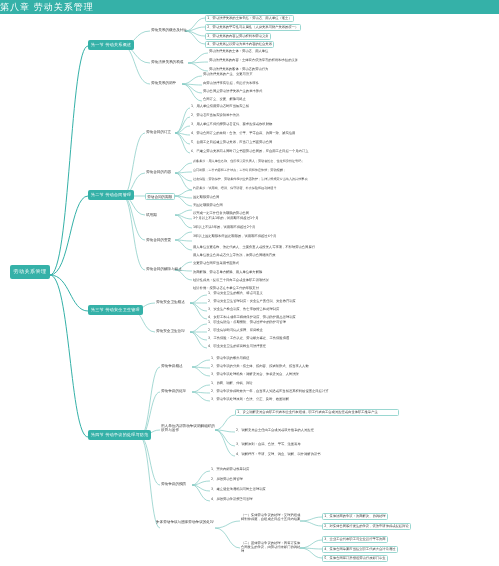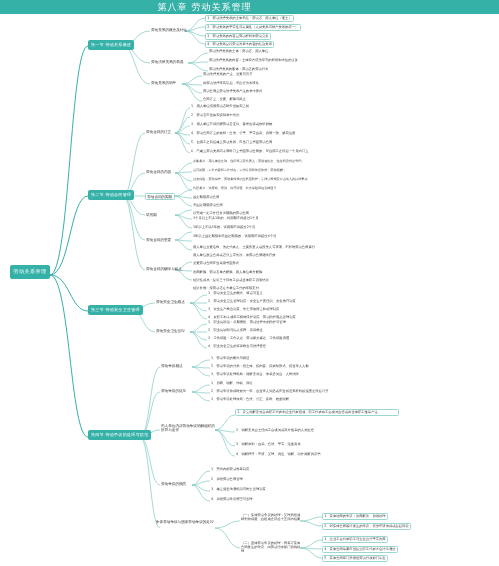--- a/index.html
+++ b/index.html
@@ -1,21 +1,21 @@
 <!DOCTYPE html>
 <html><head>
 <meta charset="utf-8">
 <style>
   html,body{margin:0;padding:0;background:#ffffff;}
   body{width:499px;height:566px;font-family:"DejaVu Sans","Liberation Sans",sans-serif;color:#222;}
   #page{position:relative;width:499px;height:566px;overflow:hidden;}
 
   
   .titlebar{position:absolute;left:0;top:0;width:499px;height:14px;background:#35b1a8;}
-  .titlebar .t{position:absolute;left:0;top:0;width:409px;text-align:center;line-height:14px;
+  .titlebar .t{position:absolute;left:0;top:0;width:409px;line-height:14px;
     font-size:9px;color:#ffffff;letter-spacing:1px;}
 
   
   svg#links{position:absolute;left:0;top:0;width:499px;height:566px;}
   svg#links path{fill:none;stroke:#7fc9c2;stroke-width:.7;}
   svg#links path.main{stroke:#35b1a8;stroke-width:1;}
 
   
   .node{position:absolute;font-size:3.4px;line-height:1.15;color:#333;white-space:nowrap;}
   .root{background:#35b1a8;color:#fff;font-size:5px;padding:4px 3px;border-radius:2px;text-align:center;

